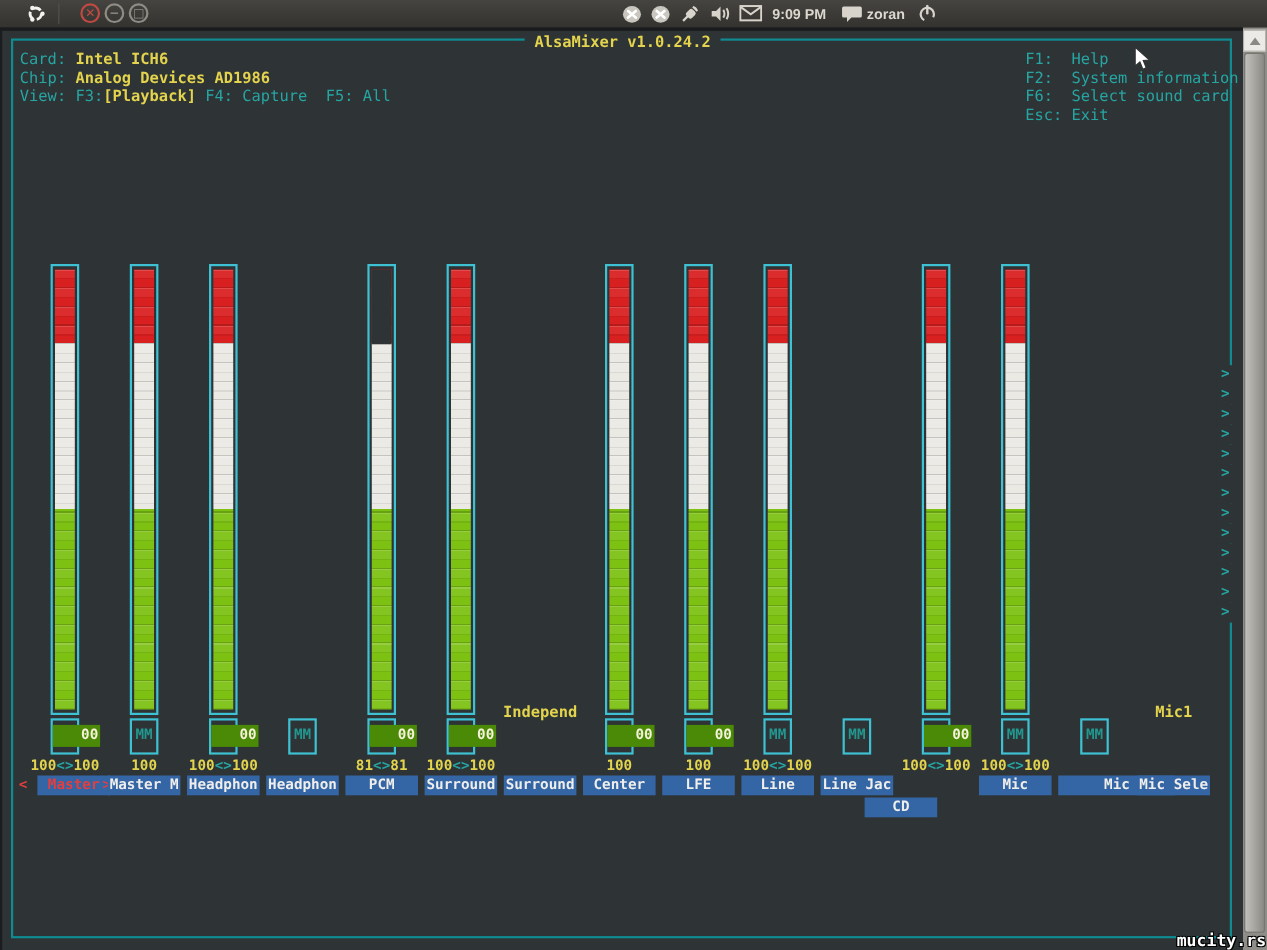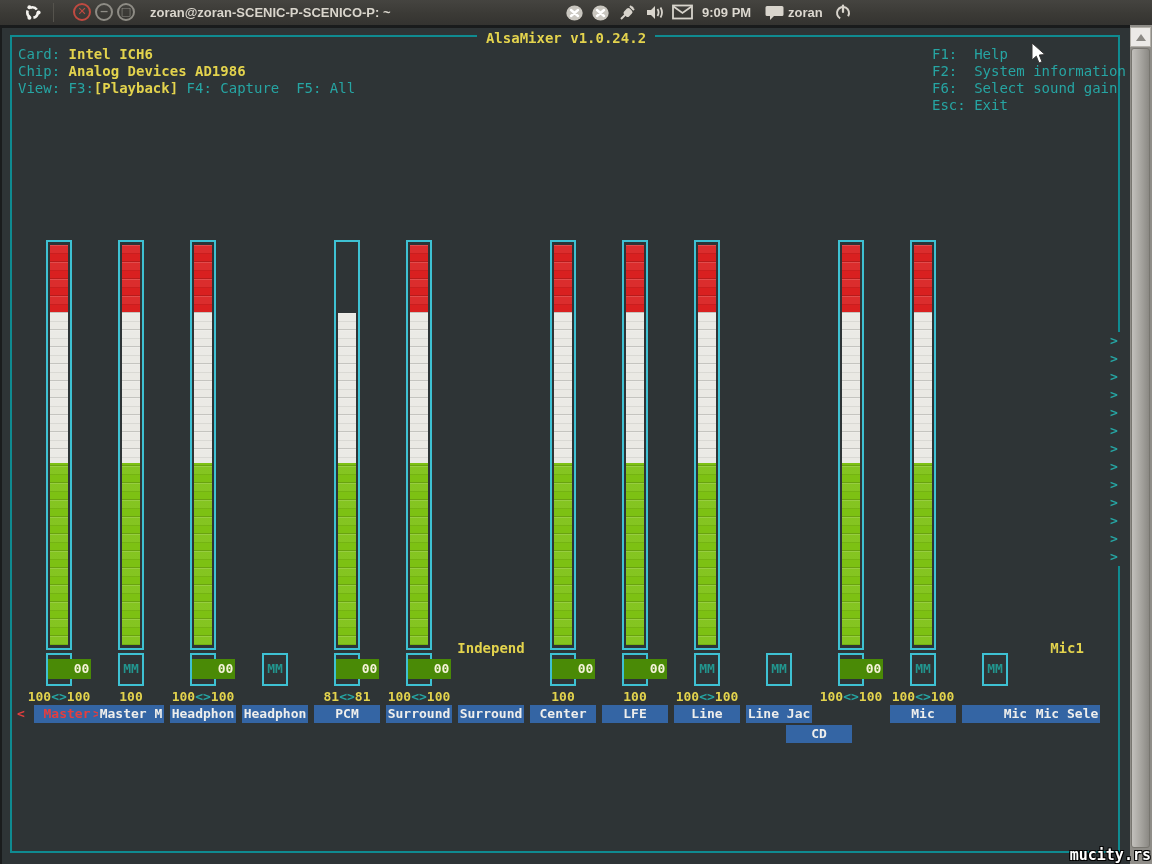--- a/index.html
+++ b/index.html
@@ -92,21 +92,20 @@
         <circle cx="8.5" cy="8.5" r="5.2" stroke-dasharray="7 3.9"></circle>
       </g>
       <circle cx="14.6" cy="8.5" r="2" fill="#f4f2ee"></circle>
       <circle cx="5.4" cy="3.3" r="2" fill="#f4f2ee"></circle>
       <circle cx="5.4" cy="13.7" r="2" fill="#f4f2ee"></circle>
     </svg>
     <div class="sep" style="left:53px"></div>
     <div class="winbtn close" style="left:73px">✕</div>
     <div class="winbtn" style="left:95px">−</div>
     <div class="winbtn" style="left:117px">□</div>
-    <span class="win-title">zoran@zoran-SCENIC-P-SCENICO-P: ~</span>
 
     <div class="tray" style="width:300px">
       <svg style="left:-287px" width="19" height="18" viewBox="0 0 19 18">
         <ellipse cx="9.5" cy="9" rx="8.2" ry="7.6" fill="#c9c6bf"></ellipse>
         <path d="M6 6 L13 12 M13 6 L6 12" stroke="#fff" stroke-width="2.4" stroke-linecap="round"></path>
       </svg>
       <svg style="left:-261px" width="19" height="18" viewBox="0 0 19 18">
         <ellipse cx="9.5" cy="9" rx="8.2" ry="7.6" fill="#c9c6bf"></ellipse>
         <path d="M6 6 L13 12 M13 6 L6 12" stroke="#fff" stroke-width="2.4" stroke-linecap="round"></path>
       </svg>
@@ -140,21 +139,21 @@
   <div class="terminal">
     <div class="tframe"></div>
     <div class="ttitle"><span>AlsaMixer v1.0.24.2</span></div>
 
     <div class="hline" style="top:18px"><span>Card: </span><b>Intel ICH6</b></div>
     <div class="hline" style="top:35px"><span>Chip: </span><b>Analog Devices AD1986</b></div>
     <div class="hline" style="top:52px"><span>View: F3:</span><b>[Playback]</b><span> F4: Capture  F5: All</span></div>
 
     <div class="help-row" style="top:18px">F1:  Help</div>
     <div class="help-row" style="top:35px">F2:  System information</div>
-    <div class="help-row" style="top:52px">F6:  Select sound gain</div>
+    <div class="help-row" style="top:52px">F6:  Select sound card</div>
     <div class="help-row" style="top:69px">Esc: Exit</div>
 
     <div id="mixer">
         <div class="bar-box" style="left: 44px;">
           <div class="bar-wrap">
             <div class="bar-zones"></div>
           </div>
         </div>
         <div class="mute-box" style="left: 44px;"><div class="mute-chip on" style="display: inline-block;">00</div></div>
         <div class="value-row" style="left: 12px;"><span>100</span><span class="sepg">&lt;&gt;</span><span>100</span></div>

